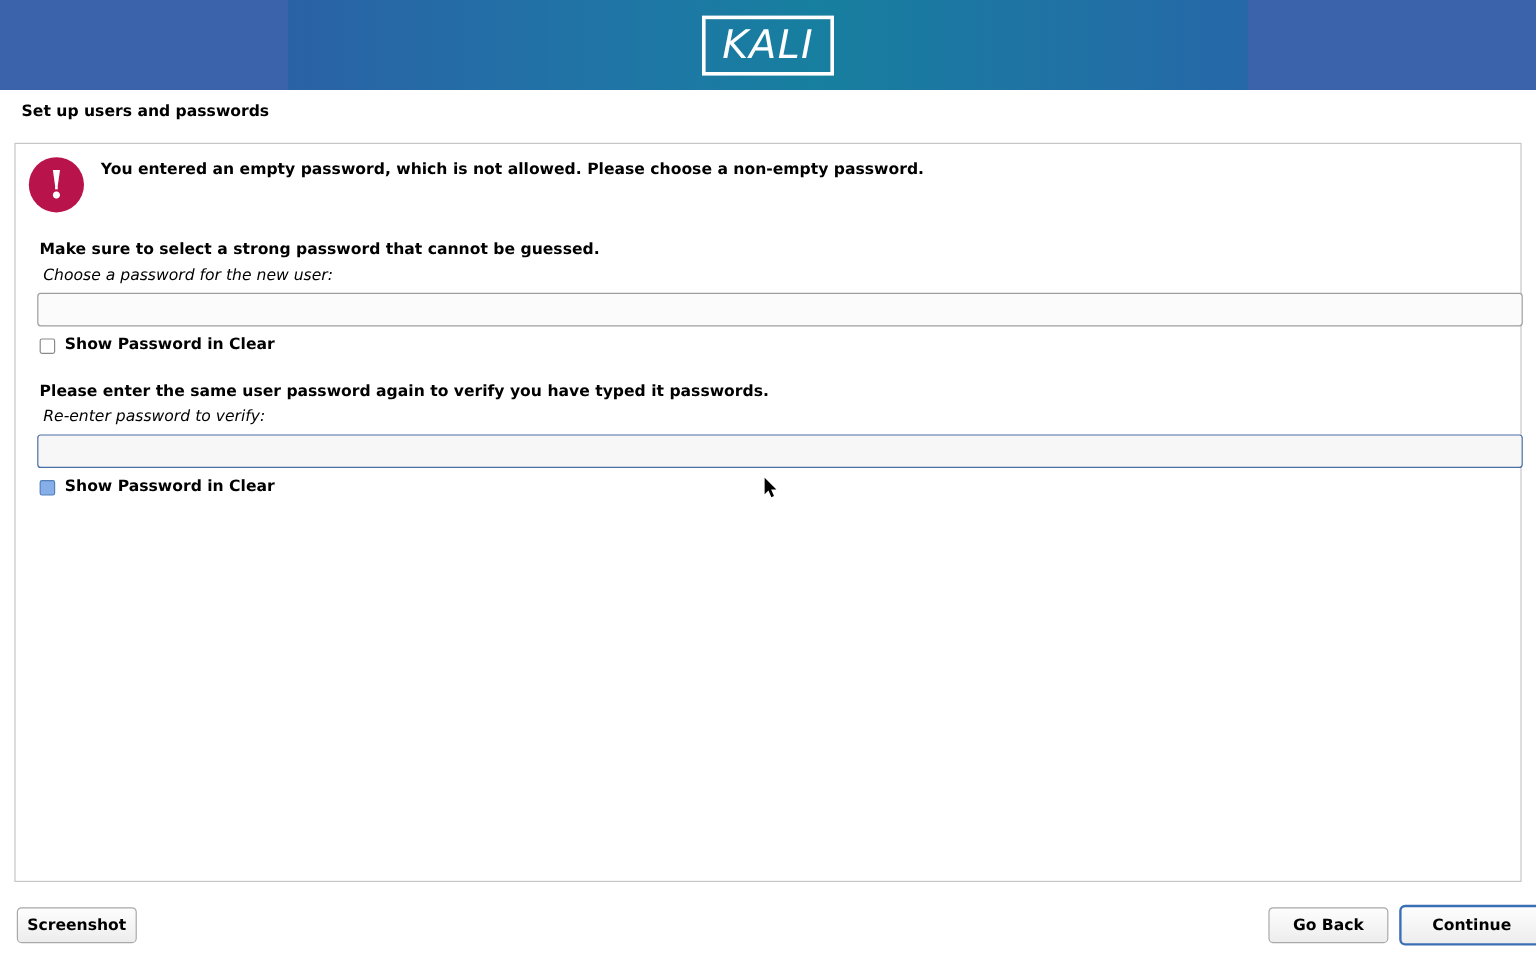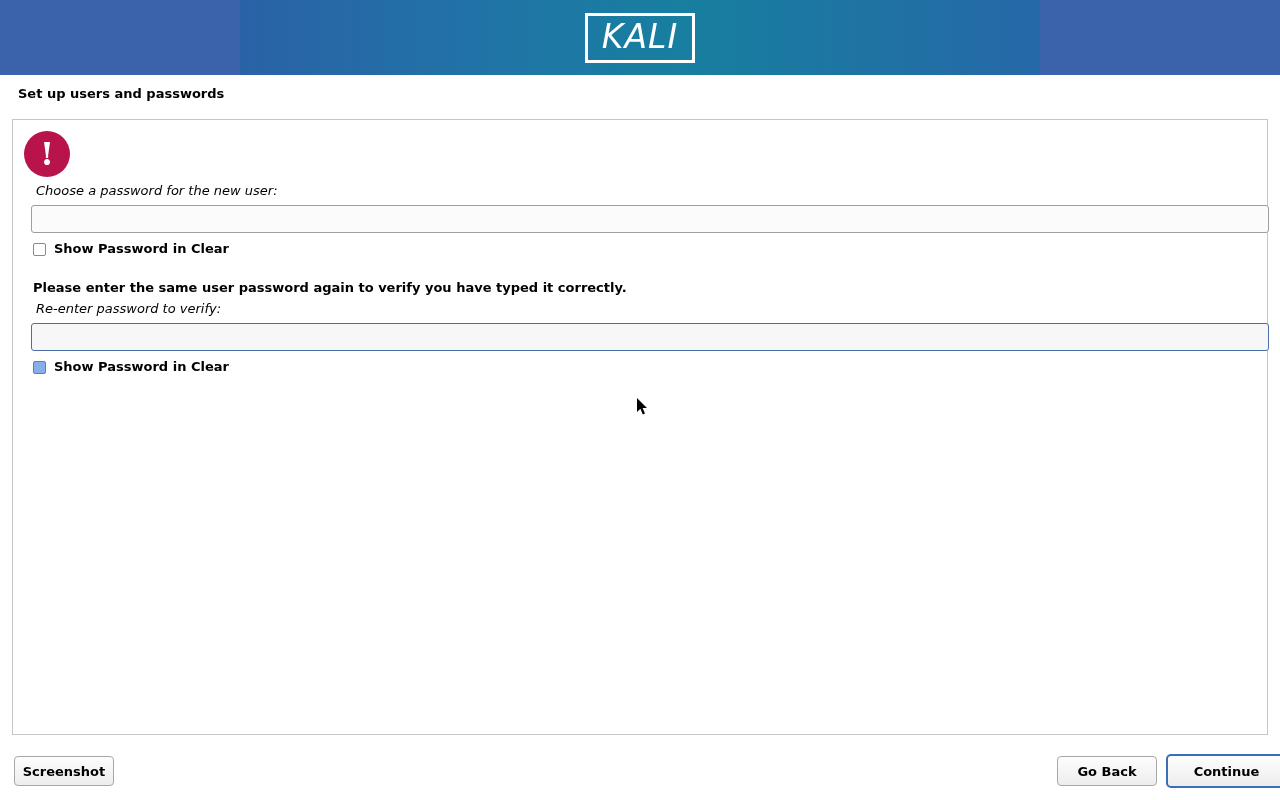--- a/index.html
+++ b/index.html
@@ -202,34 +202,36 @@
   </div>
 </div>
 
 <div class="page-title">Set up users and passwords</div>
 
 <div class="panel">
 
   <div class="error-row">
     <div class="error-icon">!</div>
     <div class="error-text">
+      <div class="error-body">You entered an empty password, which is not allowed. Please choose a non-empty password.</div>
     </div>
   </div>
 
   <div class="form-area">
 
+    <div class="prompt-bold">Make sure to select a strong password that cannot be guessed.</div>
     <div class="prompt-italic">Choose a password for the new user:</div>
     <input class="pw-input" type="password" placeholder="" style="">
 
     <div class="check-row">
       <span class="checkbox"></span>
       <span class="check-label">Show Password in Clear</span>
     </div>
 
-    <div class="prompt-bold">Please enter the same user password again to verify you have typed it correctly.</div>
+    <div class="prompt-bold">Please enter the same user password again to verify you have typed it passwords.</div>
     <div class="prompt-italic">Re-enter password to verify:</div>
     <input class="pw-input focused" type="password" placeholder="" style="">
 
     <div class="check-row">
       <span class="checkbox active"></span>
       <span class="check-label">Show Password in Clear</span>
     </div>
 
   </div>
 </div>

